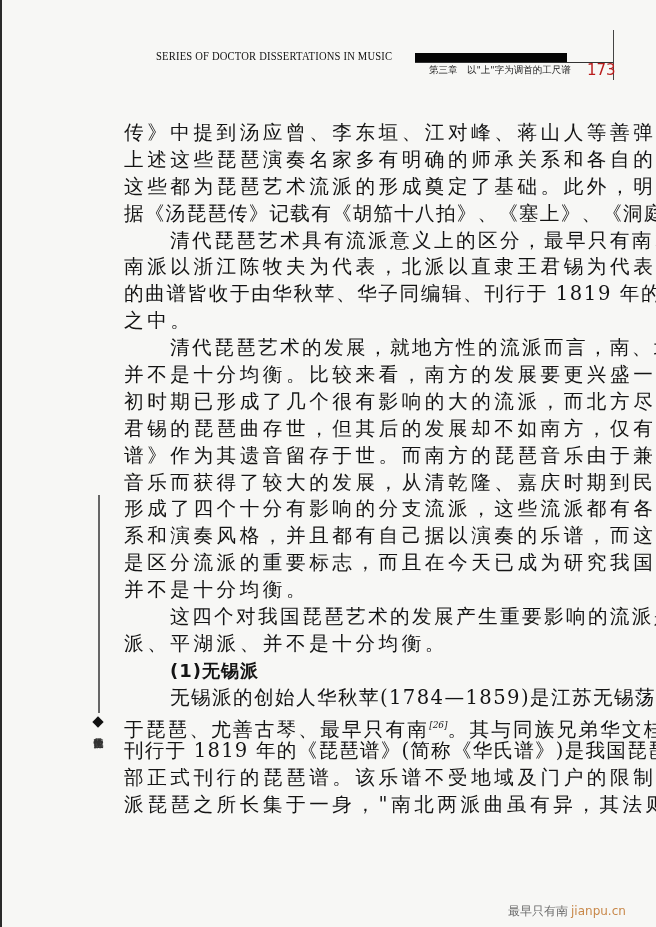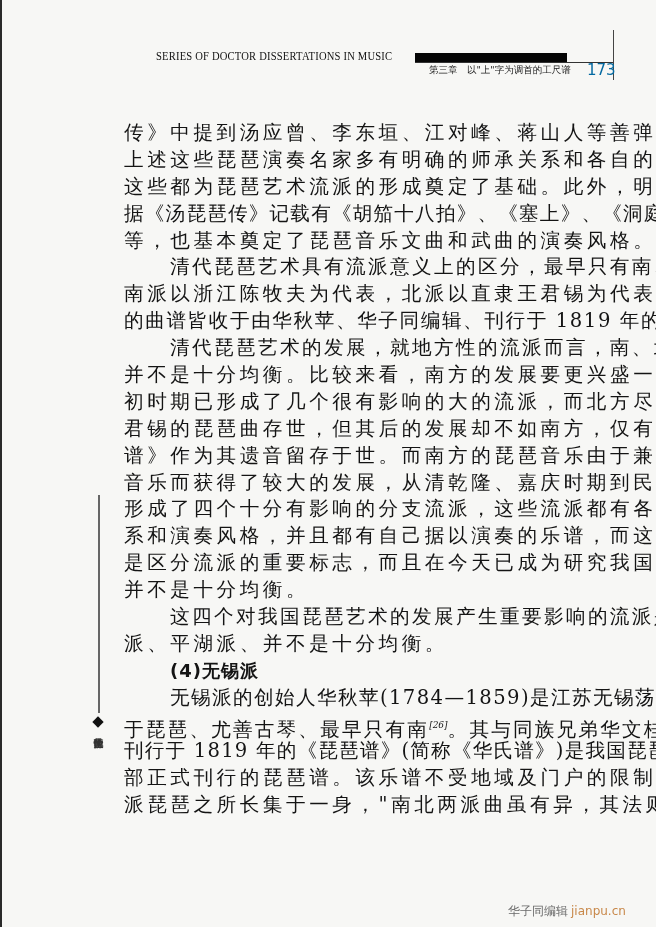--- a/index.html
+++ b/index.html
@@ -65,21 +65,21 @@
       font-size: 9.5px;
       color: #222;
       white-space: nowrap;
     }
     .header-pageno {
       position: absolute;
       left: 587px;
       top: 61px;
       font-family: "DejaVu Sans", sans-serif;
       font-size: 15px;
-      color: #0369a1;
+      color: #b91c1c;
     }
     .body-text {
       position: absolute;
       left: 124px;
       top: 120px;
       width: 490px;
     }
     .line {
       height: 26.9px;
       line-height: 26.9px;
@@ -163,37 +163,37 @@
 
 <div class="side-vline"></div>
 <div class="side-diamond"></div>
 <div class="side-label">吴晓萍博士学位论文</div>
 
 <div class="body-text">
   <div class="line">传》中提到汤应曾、李东垣、江对峰、蒋山人等善弹琵琶者，等等。</div>
   <div class="line">上述这些琵琶演奏名家多有明确的师承关系和各自的演奏风格，</div>
   <div class="line">这些都为琵琶艺术流派的形成奠定了基础。此外，明代的琵琶曲</div>
   <div class="line" style="letter-spacing:1.2px">据《汤琵琶传》记载有《胡笳十八拍》、《塞上》、《洞庭秋思》、《楚汉》</div>
-  <div class="line">等，也基本奠定了琵琶音乐文曲和武曲的演奏风格。</div>
   <div class="line indent" style="letter-spacing:2.4px">清代琵琶艺术具有流派意义上的区分，最早只有南、北二派，</div>
   <div class="line">南派以浙江陈牧夫为代表，北派以直隶王君锡为代表，他们所传</div>
   <div class="line" style="letter-spacing:1.6px">的曲谱皆收于由华秋苹、华子同编辑、刊行于 1819 年的《琵琶谱》</div>
+  <div class="line">之中。</div>
   <div class="line indent" style="letter-spacing:2.4px">清代琵琶艺术的发展，就地方性的流派而言，南、北方的发展</div>
   <div class="line">并不是十分均衡。比较来看，南方的发展要更兴盛一些，到清末民</div>
   <div class="line">初时期已形成了几个很有影响的大的流派，而北方尽管有直隶王</div>
   <div class="line">君锡的琵琶曲存世，但其后的发展却不如南方，仅有《玉鹤轩琵琶</div>
   <div class="line">谱》作为其遗音留存于世。而南方的琵琶音乐由于兼收并蓄南北</div>
   <div class="line">音乐而获得了较大的发展，从清乾隆、嘉庆时期到民国时期，先后</div>
   <div class="line">形成了四个十分有影响的分支流派，这些流派都有各自的师承关</div>
   <div class="line">系和演奏风格，并且都有自己据以演奏的乐谱，而这些乐谱不但</div>
   <div class="line">是区分流派的重要标志，而且在今天已成为研究我国传统琵琶音</div>
   <div class="line">并不是十分均衡。</div>
   <div class="line indent" style="letter-spacing:2.4px">这四个对我国琵琶艺术的发展产生重要影响的流派是无锡</div>
   <div class="line">派、平湖派、并不是十分均衡。</div>
-  <div class="line heading">(4)无锡派</div>
+  <div class="line heading">(1)无锡派</div>
   <div class="line indent" style="letter-spacing:1.4px">无锡派的创始人华秋苹(1784—1859)是江苏无锡荡口人，精</div>
   <div class="line" style="letter-spacing:2.2px"><span>于琵琶、尤善古琴、最早只有南</span><span class="sup">[26]</span><span>。其与同族兄弟华文桂等人编辑、</span></div>
   <div class="line" style="letter-spacing:1.2px">刊行于 1819 年的《琵琶谱》(简称《华氏谱》)是我国琵琶史上第一</div>
   <div class="line">部正式刊行的琵琶谱。该乐谱不受地域及门户的限制，将南、北二</div>
   <div class="line">派琵琶之所长集于一身，"南北两派曲虽有异，其法则一，故汇集</div>
 </div>
 
-<div class="watermark"><span>华子同编辑</span><span class="wm-url">jianpu.cn</span></div>
+<div class="watermark"><span>最早只有南</span><span class="wm-url">jianpu.cn</span></div>
 
 </body></html>

